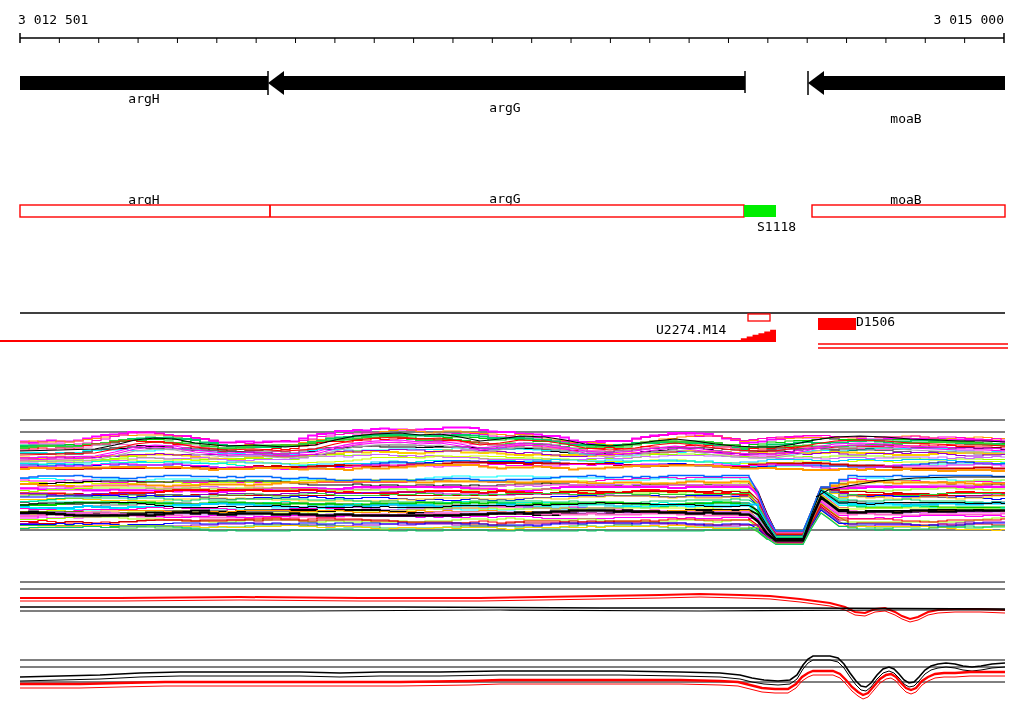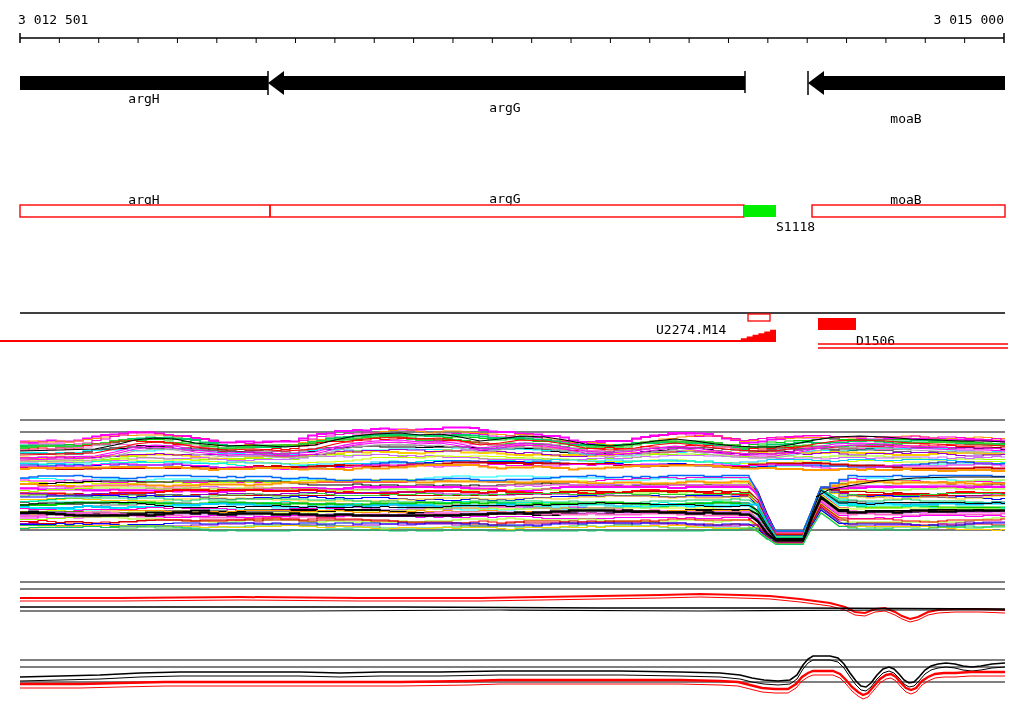--- a/index.html
+++ b/index.html
@@ -19,24 +19,24 @@
   <span class="lbl right" style="right:20px;top:13px">3 015 000</span>
 
   <span class="lbl center" style="left:144px;top:92px">argH</span>
   <span class="lbl center" style="left:505px;top:101px">argG</span>
   <span class="lbl center" style="left:906px;top:112px">moaB</span>
 
   <span class="lbl center" style="left:144px;top:193px">argH</span>
   <span class="lbl center" style="left:505px;top:192px">argG</span>
   <span class="lbl center" style="left:906px;top:193px">moaB</span>
 
-  <span class="lbl" style="left:776px;top:220px">S1118</span>
+  <span class="lbl" style="left:757px;top:220px">S1118</span>
 
   <span class="lbl" style="left:656px;top:323px">U2274.M14</span>
-  <span class="lbl" style="left:856px;top:334px">D1506</span>
+  <span class="lbl" style="left:856px;top:315px">D1506</span>
 
   <svg id="gfx" width="1024" height="714" viewBox="0 0 1024 714">
       <line x1="20" y1="38" x2="1004" y2="38" stroke="#000" stroke-width="1.5"></line>
       <line x1="20" y1="33" x2="20" y2="43" stroke="#000" stroke-width="1.5"></line>
       <line x1="1004" y1="33" x2="1004" y2="43" stroke="#000" stroke-width="1.5"></line>
       <line x1="59.36" y1="38" x2="59.36" y2="43" stroke="#000" stroke-width="1"></line>
       <line x1="98.72" y1="38" x2="98.72" y2="43" stroke="#000" stroke-width="1"></line>
       <line x1="138.07999999999998" y1="38" x2="138.07999999999998" y2="43" stroke="#000" stroke-width="1"></line>
       <line x1="177.44" y1="38" x2="177.44" y2="43" stroke="#000" stroke-width="1"></line>
       <line x1="216.8" y1="38" x2="216.8" y2="43" stroke="#000" stroke-width="1"></line>

